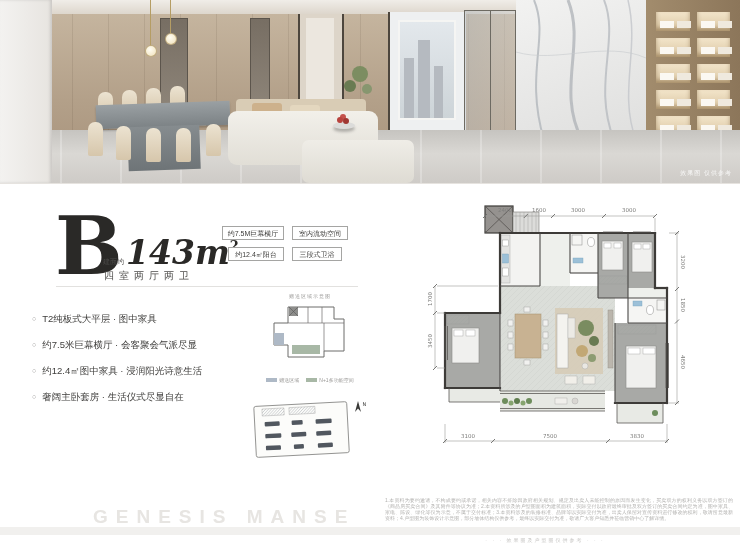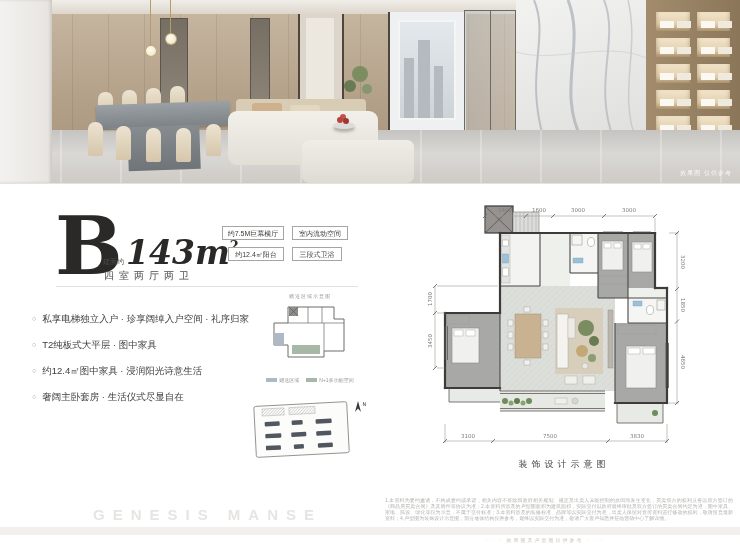--- a/index.html
+++ b/index.html
@@ -71,21 +71,21 @@
   .legend-swatch.blue{background:#aeb9c6;}
   .legend-swatch.green{background:#a8b8a6;}
   .siteplan{position:absolute;left:250px;top:397px;width:118px;}
 
   
   .plan{position:absolute;left:405px;top:198px;width:318px;height:254px;}
   .plan-caption{position:absolute;left:405px;top:458px;width:318px;text-align:center;
                 font-size:9px;letter-spacing:4px;color:#4b4a48;}
 
   
-  .watermark{position:absolute;left:93px;top:506px;font-size:15px;letter-spacing:8px;color:#e7e5e2;font-weight:bold;}
+  .watermark{position:absolute;left:93px;top:506px;font-size:19px;letter-spacing:8px;color:#e7e5e2;font-weight:bold;}
   .disclaimer{position:absolute;left:385px;top:497px;width:348px;font-size:5px;line-height:6px;
               color:#b3b2b0;text-align:justify;}
   .footer-band{position:absolute;left:0;top:527px;width:740px;height:8px;background:#f1f0ee;}
   .fineprint{position:absolute;left:370px;top:537px;width:350px;text-align:center;font-size:5px;
              letter-spacing:2px;color:#c6c5c3;}
 
   svg text{font-family:"DejaVu Sans","Liberation Sans",sans-serif;}
 </style>
 </head>
 <body>
@@ -173,25 +173,25 @@
   <span class="badge" style="left:222px;top:226px;width:62px">约7.5M巨幕横厅</span>
   <span class="badge" style="left:292px;top:226px;width:56px">室内流动空间</span>
   <span class="badge" style="left:228px;top:247px;width:56px">约12.4㎡阳台</span>
   <span class="badge" style="left:292px;top:247px;width:50px">三段式卫浴</span>
 
   <div class="divider"></div>
 
   <div class="features">
     <div class="feature">
         <span class="dot">○</span>
-        <span>私享电梯独立入户 · 珍享阔绰入户空间 · 礼序归家</span>
+        <span>T2纯板式大平层 · 图中家具</span>
       </div>
     <div class="feature">
         <span class="dot">○</span>
-        <span>T2纯板式大平层 · 图中家具</span>
+        <span>约7.5米巨幕横厅 · 会客聚会气派尽显</span>
       </div>
     <div class="feature">
         <span class="dot">○</span>
         <span>约12.4㎡图中家具 · 浸润阳光诗意生活</span>
       </div>
     <div class="feature">
         <span class="dot">○</span>
         <span>奢阔主卧套房 · 生活仪式尽显自在</span>
       </div>
   </div>
@@ -440,20 +440,19 @@
         <text x="278" y="109" transform="rotate(90 278 107)">1850</text>
         <text x="278" y="166" transform="rotate(90 278 164)">4650</text>
         <text x="25" y="103" transform="rotate(-90 25 101)">1700</text>
         <text x="25" y="145" transform="rotate(-90 25 143)">3450</text>
         <text x="63" y="240">3100</text>
         <text x="145" y="240">7500</text>
         <text x="232" y="240">3830</text>
       </g>
     </svg>
   </div>
-  <div class="plan-caption">装饰设计示意图</div>
 
   <div class="watermark">GENESIS MANSE</div>
   <div class="disclaimer">1.本资料为要约邀请，不构成要约或承诺，相关内容不排除因政府相关规划、规定及出卖人未能控制的原因而发生变化，买卖双方的权利义务以双方签订的《商品房买卖合同》及其附件等协议为准；2.本资料所涉及的户型图面积为建筑面积，实际交付以政府最终审批及双方签订的买卖合同约定为准，图中家具、家电、陈设、绿化等仅为示意，不属于交付标准；3.本资料涉及的装修标准、品牌等以实际交付为准，出卖人保留对宣传资料进行修改的权利，敬请留意最新资料；4.户型图为装饰设计示意图，部分墙体结构仅供参考，最终以实际交付为准，敬请广大客户知悉并莅临营销中心了解详情。</div>
   <div class="footer-band"></div>
   <div class="fineprint">· · · 效果图及户型图仅供参考 · · ·</div>
 
 </div>
 
 </body></html>

